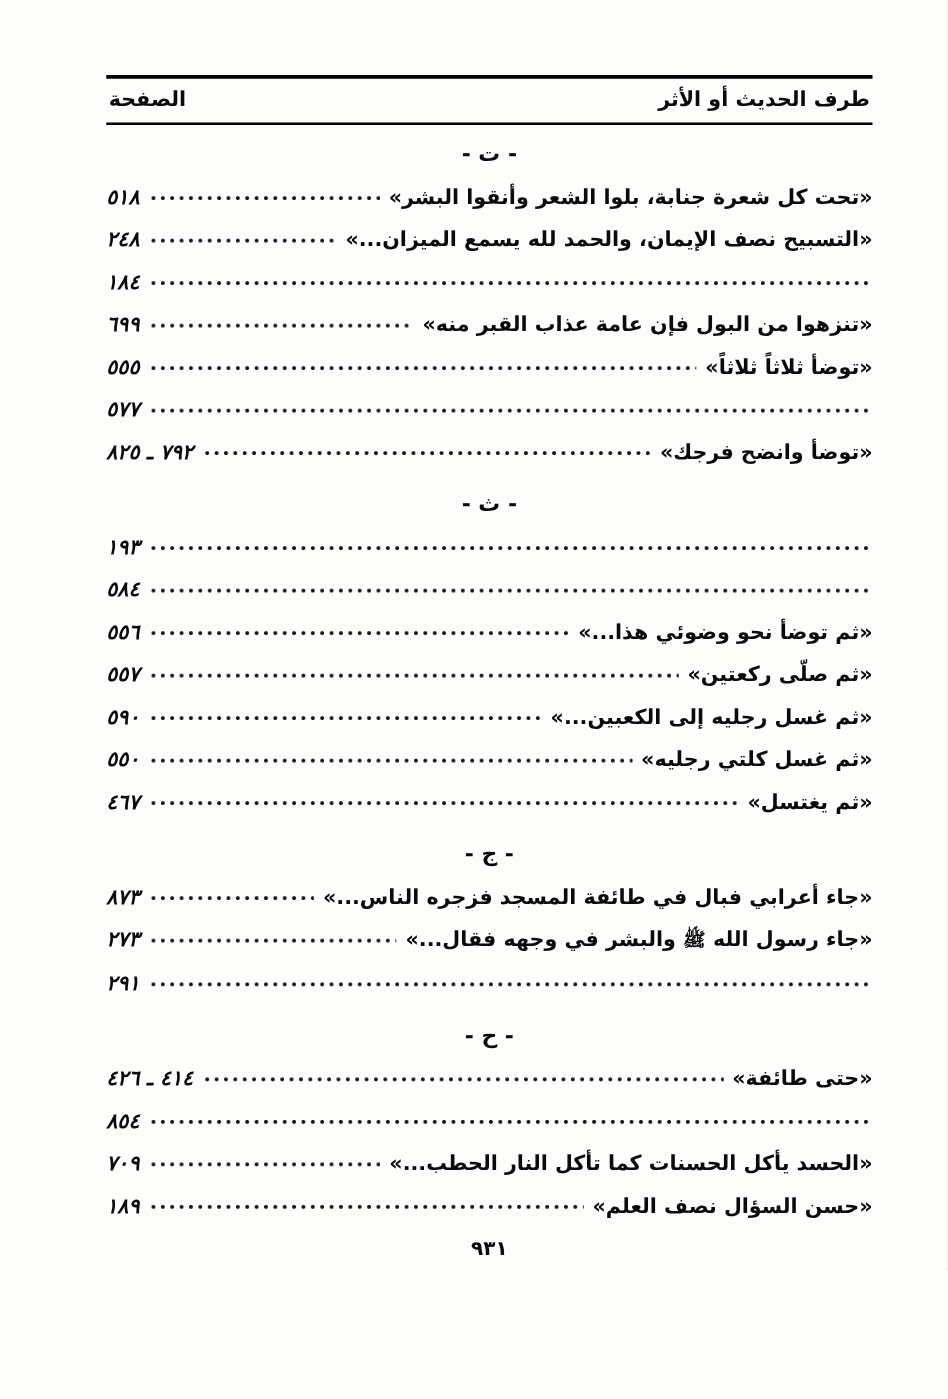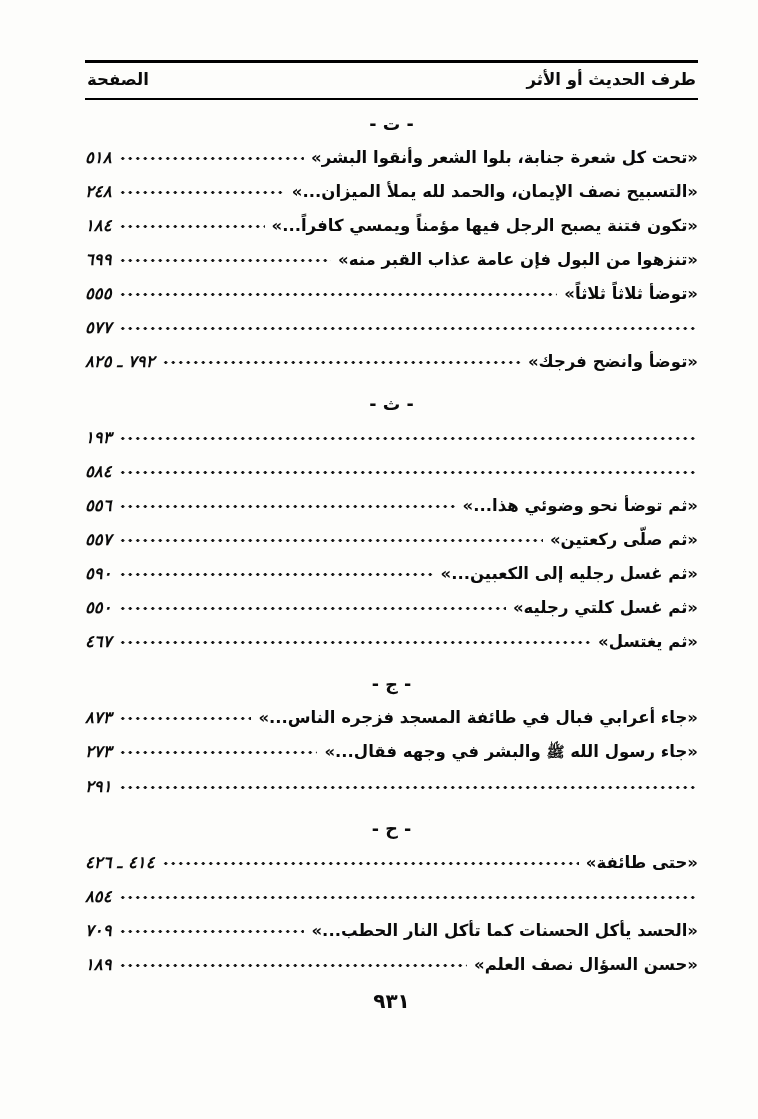--- a/index.html
+++ b/index.html
@@ -23,21 +23,21 @@
     direction:rtl; display:flex; align-items:baseline;
     font-size:16.5px; font-weight:bold; line-height:21px; margin-bottom:13px;
   }
   .row .t { flex:0 0 auto; white-space:nowrap; padding-left:7px;text-align:center; }
   .row .dots {
     flex:1 1 auto; height:9px; min-width:8px;
     background-image:radial-gradient(circle, #161616 1.35px, rgba(0,0,0,0) 1.75px);
     background-size:7.5px 9px; background-repeat:repeat-x; background-position:0 0;
   }
   .row .n { flex:0 0 auto; white-space:nowrap; padding-right:7px;font-style:italic; }
-  .footer { text-align:center; font-weight:bold; font-size:20px; margin-top:14px; }
+  .footer { text-align:center; font-weight:bold; font-size:16px; margin-top:14px; }
   .saw { font-size:15px; } 
 </style>
 </head>
 <body>
 
 <div class="page">
   <div class="inner">
 
     <div class="header">
       <span>طرف الحديث أو الأثر</span>
@@ -46,26 +46,25 @@
 
     <div>
         <section>
           <div class="sec-head first">- ت -</div>
           <div class="row">
             <span class="t">«تحت كل شعرة جنابة، بلوا الشعر وأنقوا البشر»</span>
             <span class="dots"></span>
             <span class="n">٥١٨</span>
           </div>
           <div class="row">
-            <span class="t">«التسبيح نصف الإيمان، والحمد لله يملأ الميزان...»</span>
+            <span class="t">«التسبيح نصف الإيمان، والحمد لله يسمع الميزان...»</span>
             <span class="dots"></span>
             <span class="n">٢٤٨</span>
           </div>
           <div class="row">
-            <span class="t">«تكون فتنة يصبح الرجل فيها مؤمناً ويمسي كافراً...»</span>
             <span class="dots"></span>
             <span class="n">١٨٤</span>
           </div>
           <div class="row">
             <span class="t">«تنزهوا من البول فإن عامة عذاب القبر منه»</span>
             <span class="dots"></span>
             <span class="n">٦٩٩</span>
           </div>
           <div class="row">
             <span class="t">«توضأ ثلاثاً ثلاثاً»</span>

